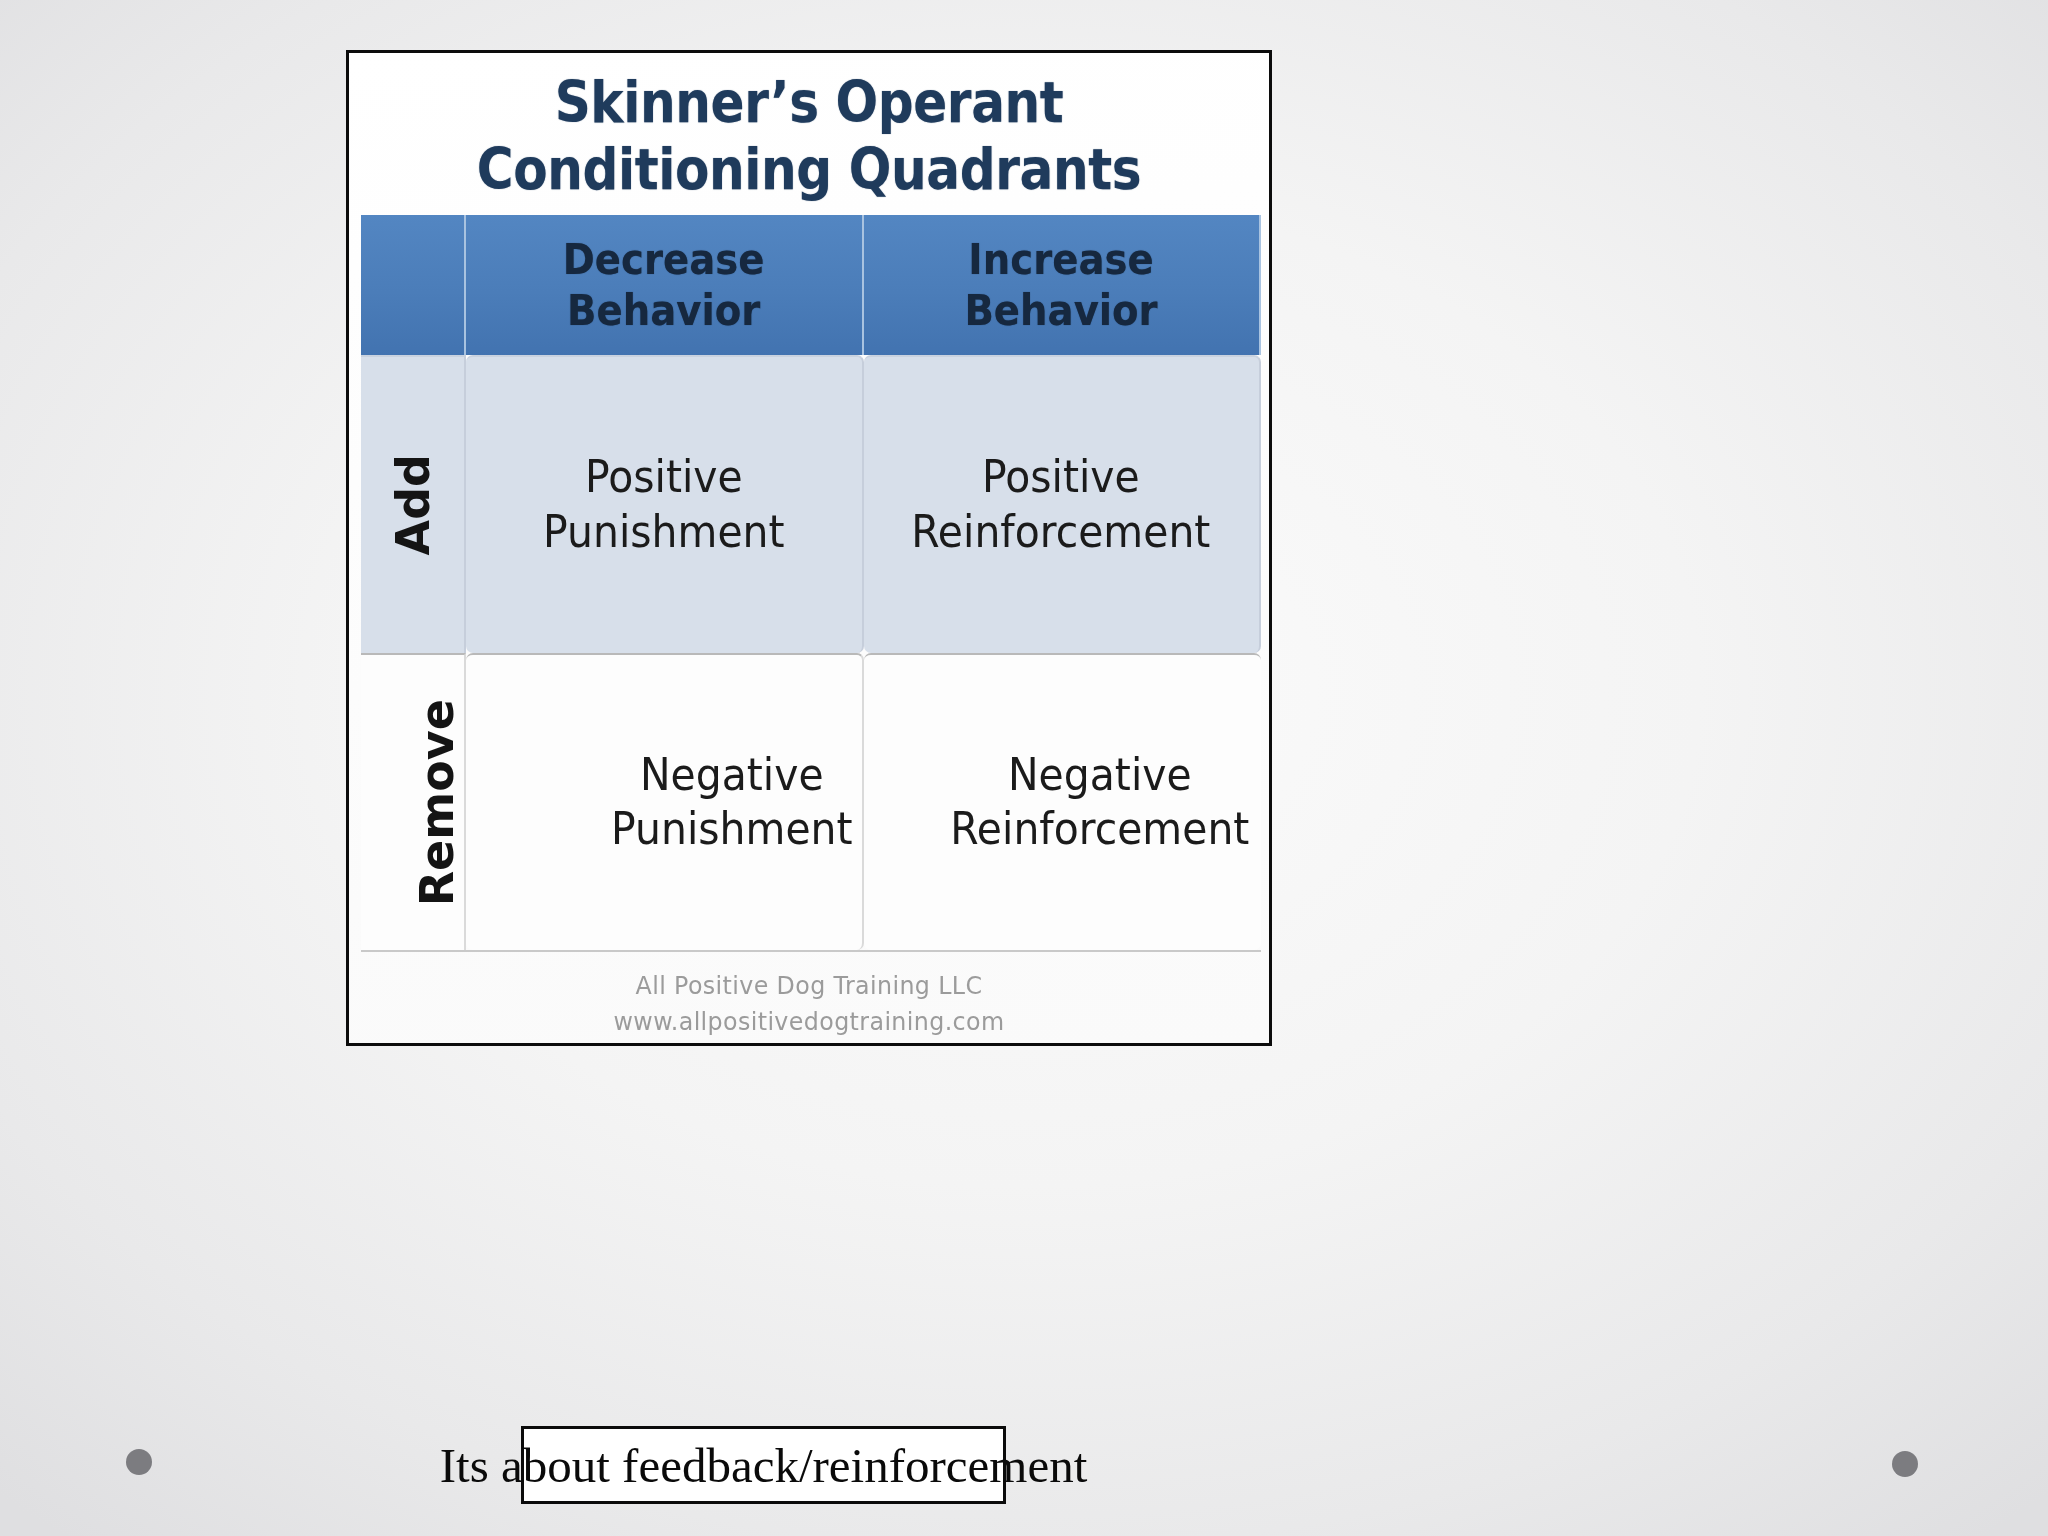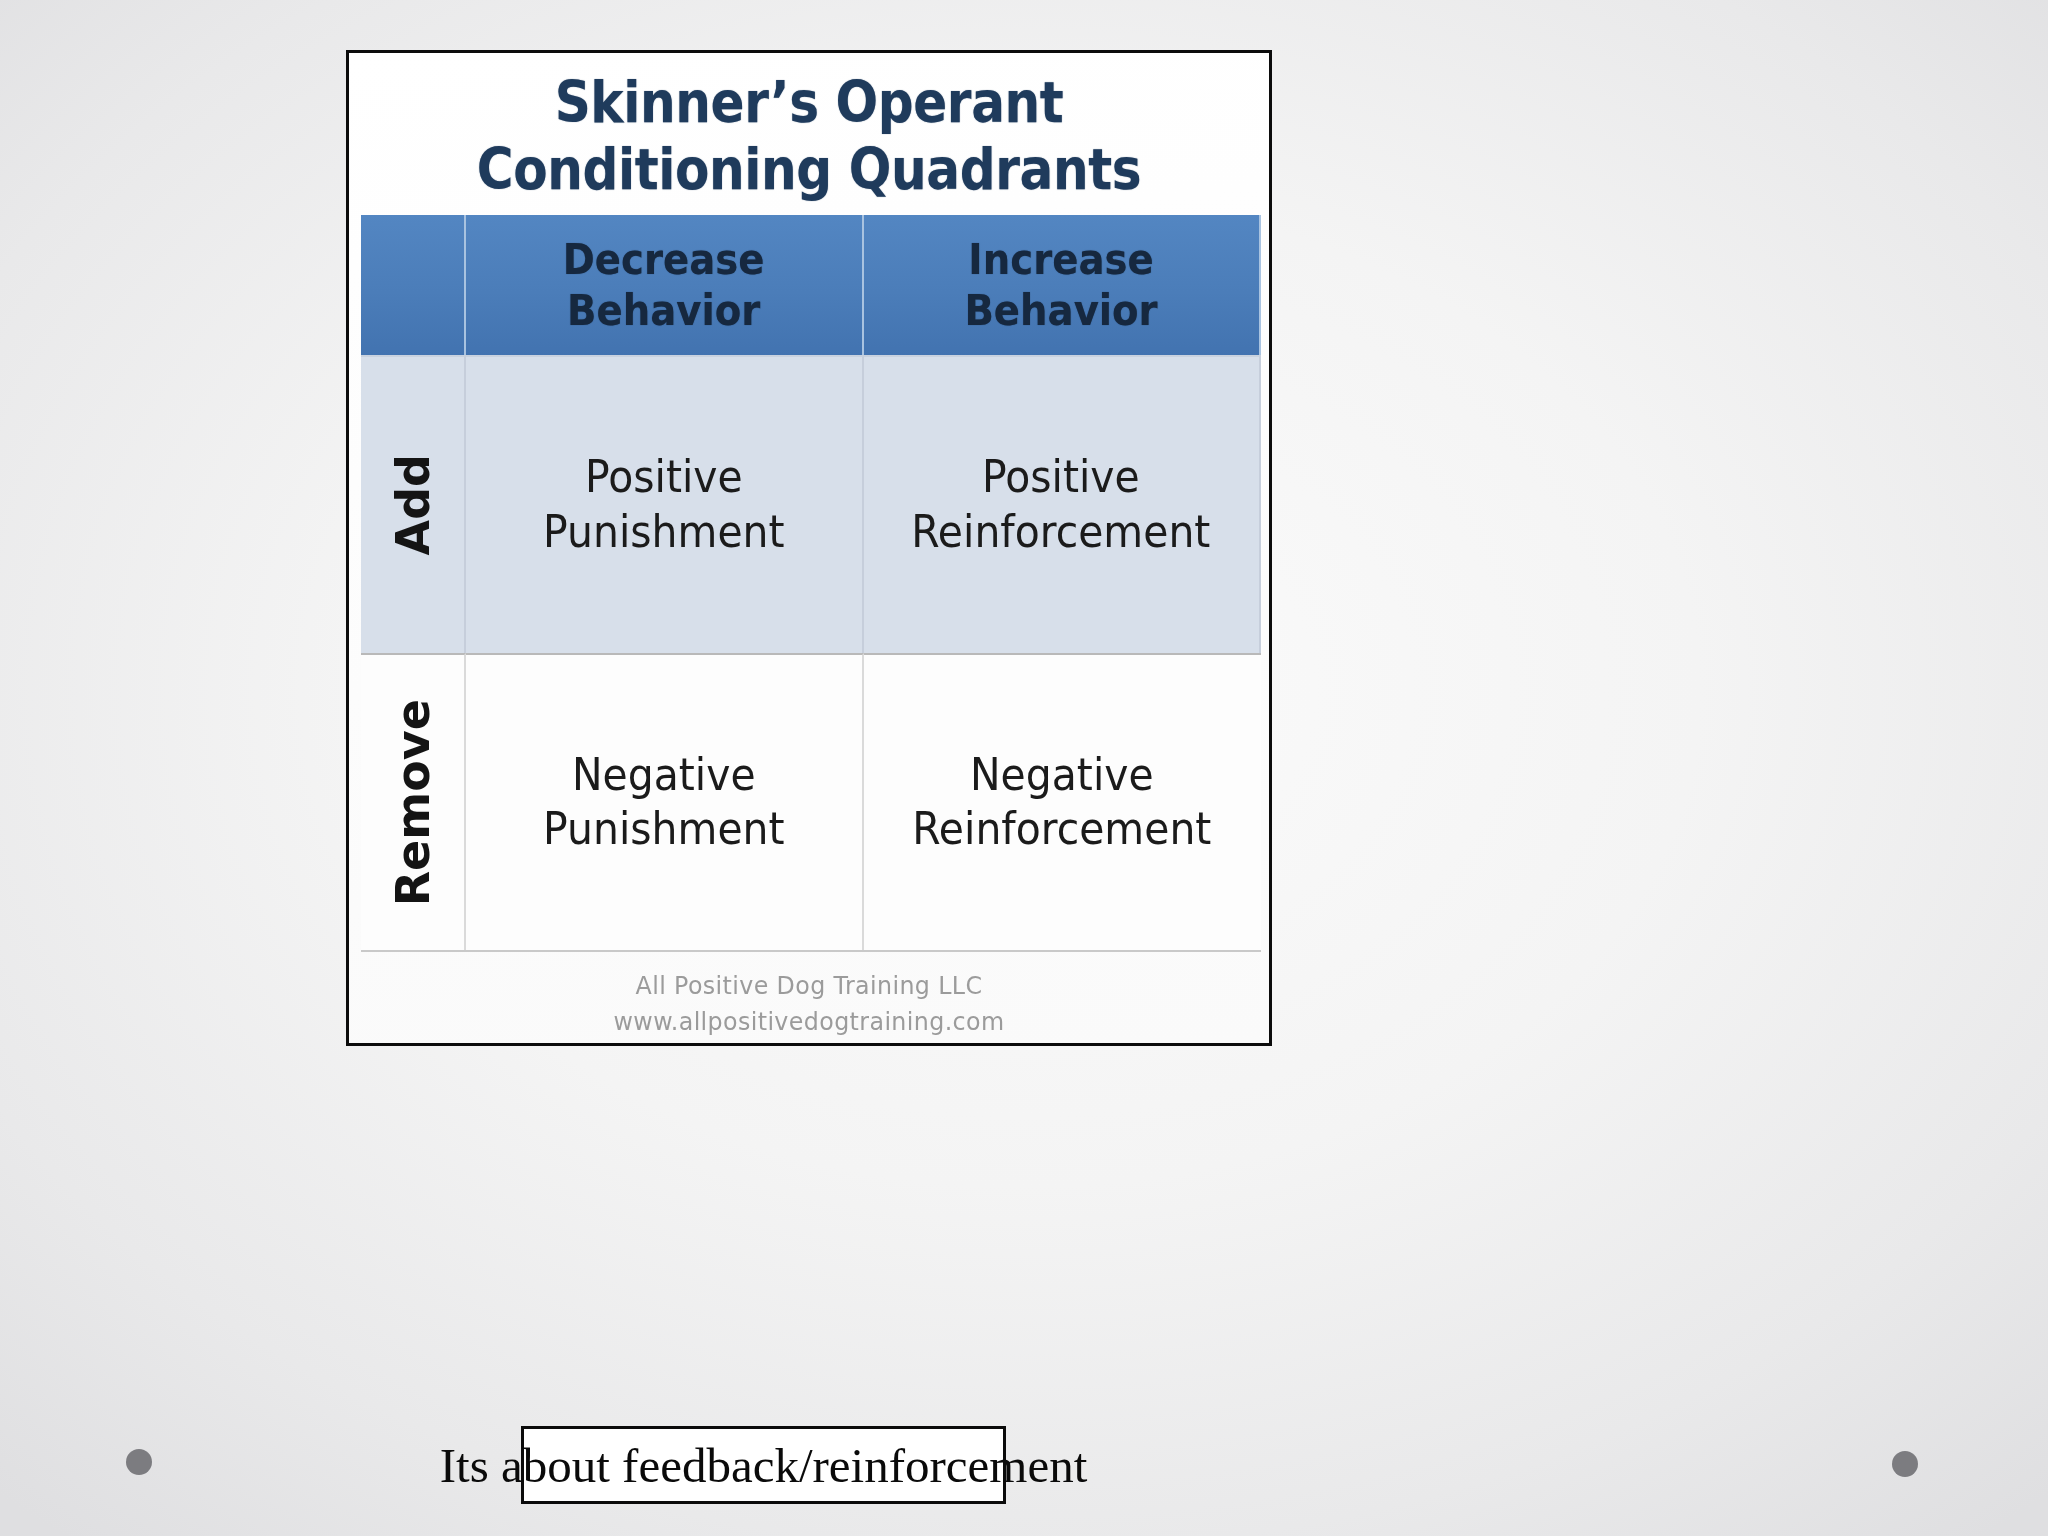--- a/index.html
+++ b/index.html
@@ -121,38 +121,39 @@
     font-size: 46px;
     color: #141414;
     letter-spacing: 0px;
   }
 
   .quad {
     display: flex;
     align-items: center;
     justify-content: center;
     border-right: 2px solid #c6cedb;
+    border-radius: 7px;
   }
   .quad:last-child { border-right: none; }
   .row-rem.quad { border-right: 2px solid #dadada; }
   .row-rem.quad:last-child { border-right: none; }
 
   .quad-text {
     font-family: "DejaVu Sans", sans-serif;
     font-weight: normal;
     font-size: 44px;
     line-height: 1.24;
     color: #1b1b1b;
     text-align: center;
     transform: scaleX(0.93);
   }
   .quad-text .ln { display: block; }
 
   .rowsep-top { border-top: 2px solid #c9d2df; }
-  .rowsep-mid { border-top: 2px solid #b9b9b9; }
+  .rowsep-mid { border-top: 2px solid #b9b9b9; justify-content: flex-end; }
   .grid-bottom-rule {
     position: absolute;
     left: 12px;
     top: 897px;
     width: 900px;
     height: 2px;
     background: #c9c9c9;
   }
 
   

